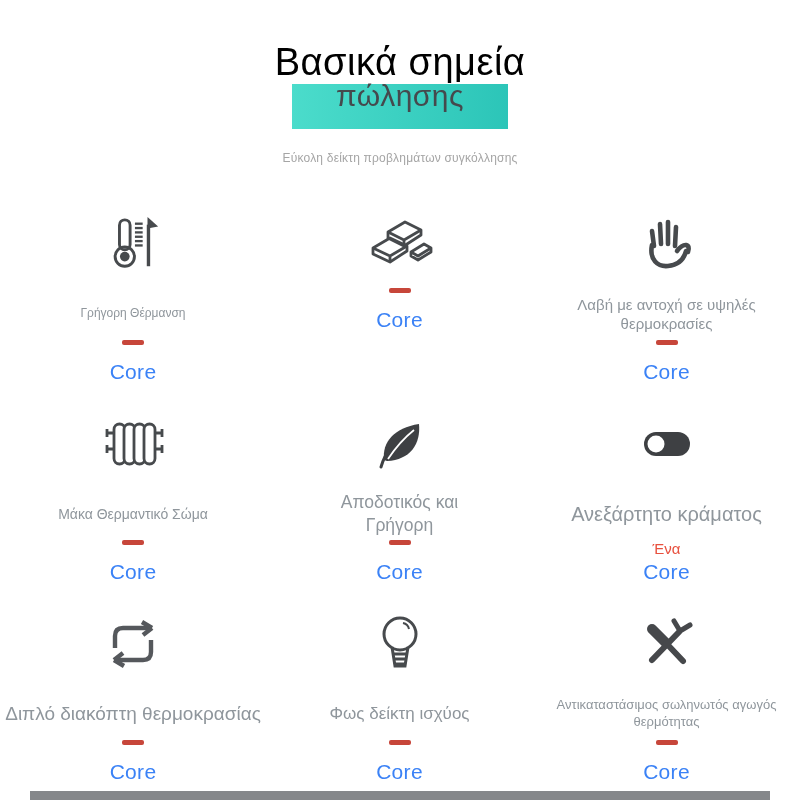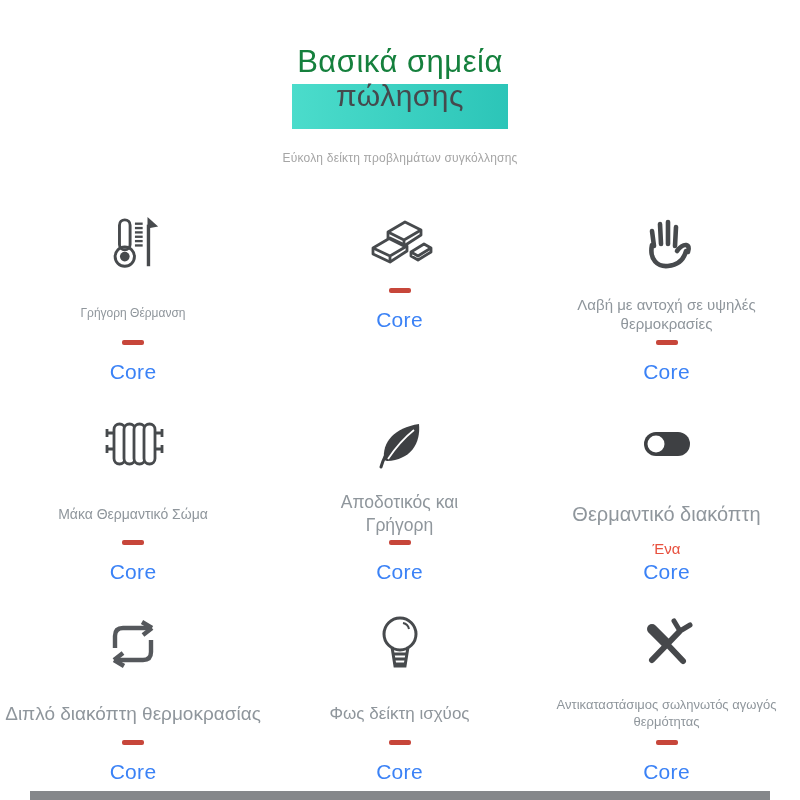--- a/index.html
+++ b/index.html
@@ -4,21 +4,21 @@
 <style>
   html,body{margin:0;padding:0;}
   body{
     width:800px;height:800px;position:relative;overflow:hidden;
     background:#ffffff;
     font-family:"Liberation Sans", sans-serif;
   }
   
   .header{padding-top:44px;text-align:center;}
   .title-line1{
-    font-size:31px;color:#15803d;font-weight:400;letter-spacing:.5px;line-height:36px;
+    font-size:38px;color:#000000;font-weight:400;letter-spacing:.5px;line-height:36px;
   }
   .title-line2-wrap{margin-top:4px;height:30px;}
   .title-highlight{
     display:inline-block;height:45px;line-height:23px;
     padding:0 44px;
     background:linear-gradient(90deg,#4bdccb,#2cc5b8);
     font-size:30px;color:#45494d;font-weight:400;letter-spacing:.5px;
   }
   .subtitle{
     margin-top:37px;font-size:12px;color:#a5a5a5;letter-spacing:.2px;
@@ -154,21 +154,21 @@
       </div>
       <div class="core">Core</div>
     </div>
     <div class="cell">
       <div class="icon-wrap">
         <svg width="48" height="26" viewBox="0 0 48 26">
           <rect x="1" y="1" width="46" height="24" rx="12" fill="#3e4043"></rect>
           <circle cx="13" cy="13" r="8.5" fill="#ffffff"></circle>
         </svg>
       </div>
-      <div class="label lbl-xl">Θερμαντικό διακόπτη</div>
+      <div class="label lbl-xl">Ανεξάρτητο κράματος</div>
       <div class="divider">
         <span class="sublabel">Ένα</span>
       </div>
       <div class="core">Core</div>
     </div>
     <div class="cell">
       <div class="icon-wrap">
         <svg width="56" height="48" viewBox="0 0 56 48" fill="none" stroke="#55585c" stroke-width="4.4" stroke-linejoin="round">
           <path d="M10,28 L10,16 Q10,8 18,8 L47,8"></path>
           <path d="M47,8 L37,2 M47,8 L38,15"></path>

